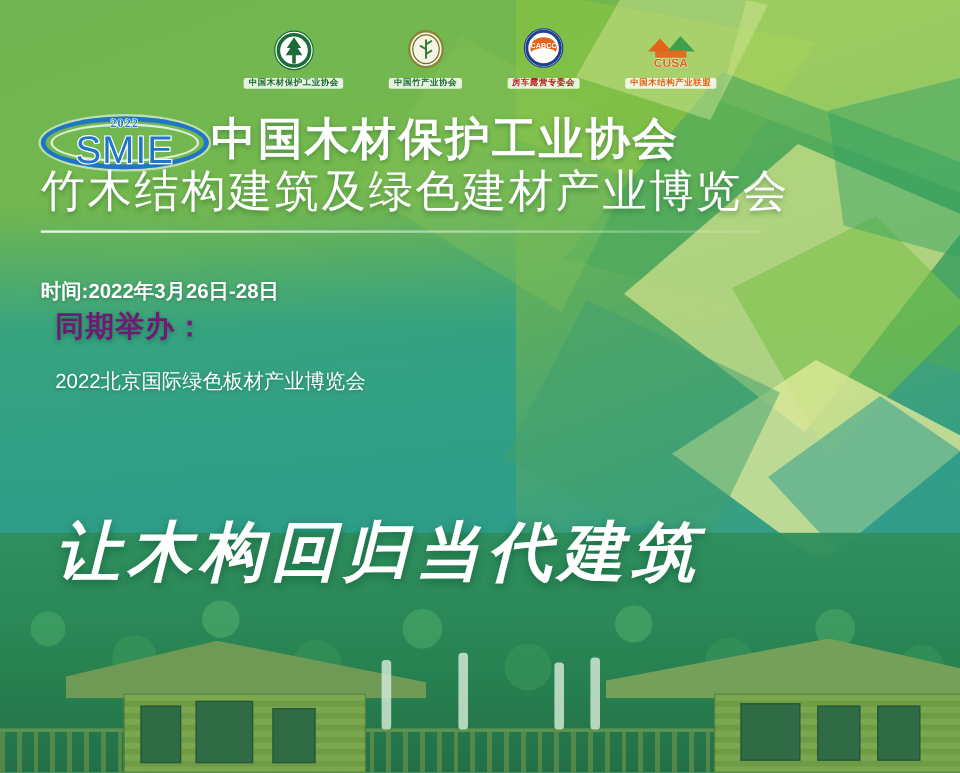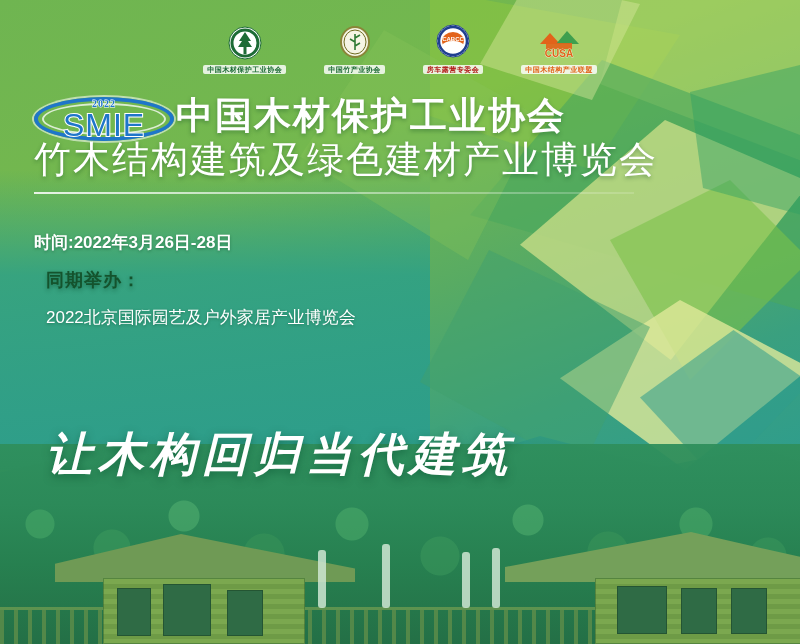--- a/index.html
+++ b/index.html
@@ -98,26 +98,26 @@
     letter-spacing:2px;line-height:1.1;text-shadow:0 2px 4px rgba(0,60,30,.35);}
   .title2{position:absolute;left:34px;top:140px;width:752px;color:#fff;font-size:37px;font-weight:normal;
     letter-spacing:2px;line-height:1.1;text-shadow:0 2px 4px rgba(0,60,30,.35);white-space:nowrap;}
 
   .rule{position:absolute;left:34px;top:192px;width:600px;height:2px;
     background:linear-gradient(90deg,rgba(255,255,255,.85),rgba(255,255,255,.15));}
 
   .meta{position:absolute;left:34px;top:203px;width:640px;color:#fff;font-size:17px;font-weight:bold;
     display:flex;gap:56px;text-shadow:0 1px 3px rgba(0,60,30,.4);margin-top:28px;}
 
-  .concurrent-title{position:absolute;left:46px;top:268px;color:#14532d;font-size:18px;font-weight:bold;
+  .concurrent-title{position:absolute;left:46px;top:256px;color:#701a75;font-size:24px;font-weight:bold;
     letter-spacing:1px;text-shadow:0 2px 4px rgba(0,60,30,.45);}
   .concurrent-list{position:absolute;left:46px;top:302px;width:520px;color:#fff;font-size:17px;
     line-height:32px;text-shadow:0 1px 3px rgba(0,60,30,.4);}
 
-  .slogan1{position:absolute;left:46px;top:424px;color:#fff;font-size:46px;font-weight:bold;
+  .slogan1{position:absolute;left:46px;top:424px;color:#fff;font-size:54px;font-weight:bold;
     font-style:italic;letter-spacing:6px;font-family:"DejaVu Serif","Liberation Serif",serif;
     text-shadow:0 3px 8px rgba(0,70,40,.5);white-space:nowrap;text-align:center;}
   .slogan2{position:absolute;left:172px;top:492px;color:#fff;font-size:42px;font-weight:bold;
     font-style:italic;letter-spacing:5px;font-family:"DejaVu Serif","Liberation Serif",serif;
     text-shadow:0 3px 8px rgba(0,70,40,.5);white-space:nowrap;}
 </style>
 </head>
 <body>
 
 <div id="poster">
@@ -234,18 +234,18 @@
   <div class="title2">竹木结构建筑及绿色建材产业博览会</div>
 
   <div class="rule"></div>
 
   <div class="meta">
     <span>时间:2022年3月26日-28日</span>
   </div>
 
   <div class="concurrent-title">同期举办：</div>
   <div class="concurrent-list">
-    <div>2022北京国际园艺及户外家居产业博览会</div>
+    <div>2022北京国际绿色板材产业博览会</div>
   </div>
 
   <div class="slogan1">让木构回归当代建筑</div>
 
 </div>
 
 </body></html>

